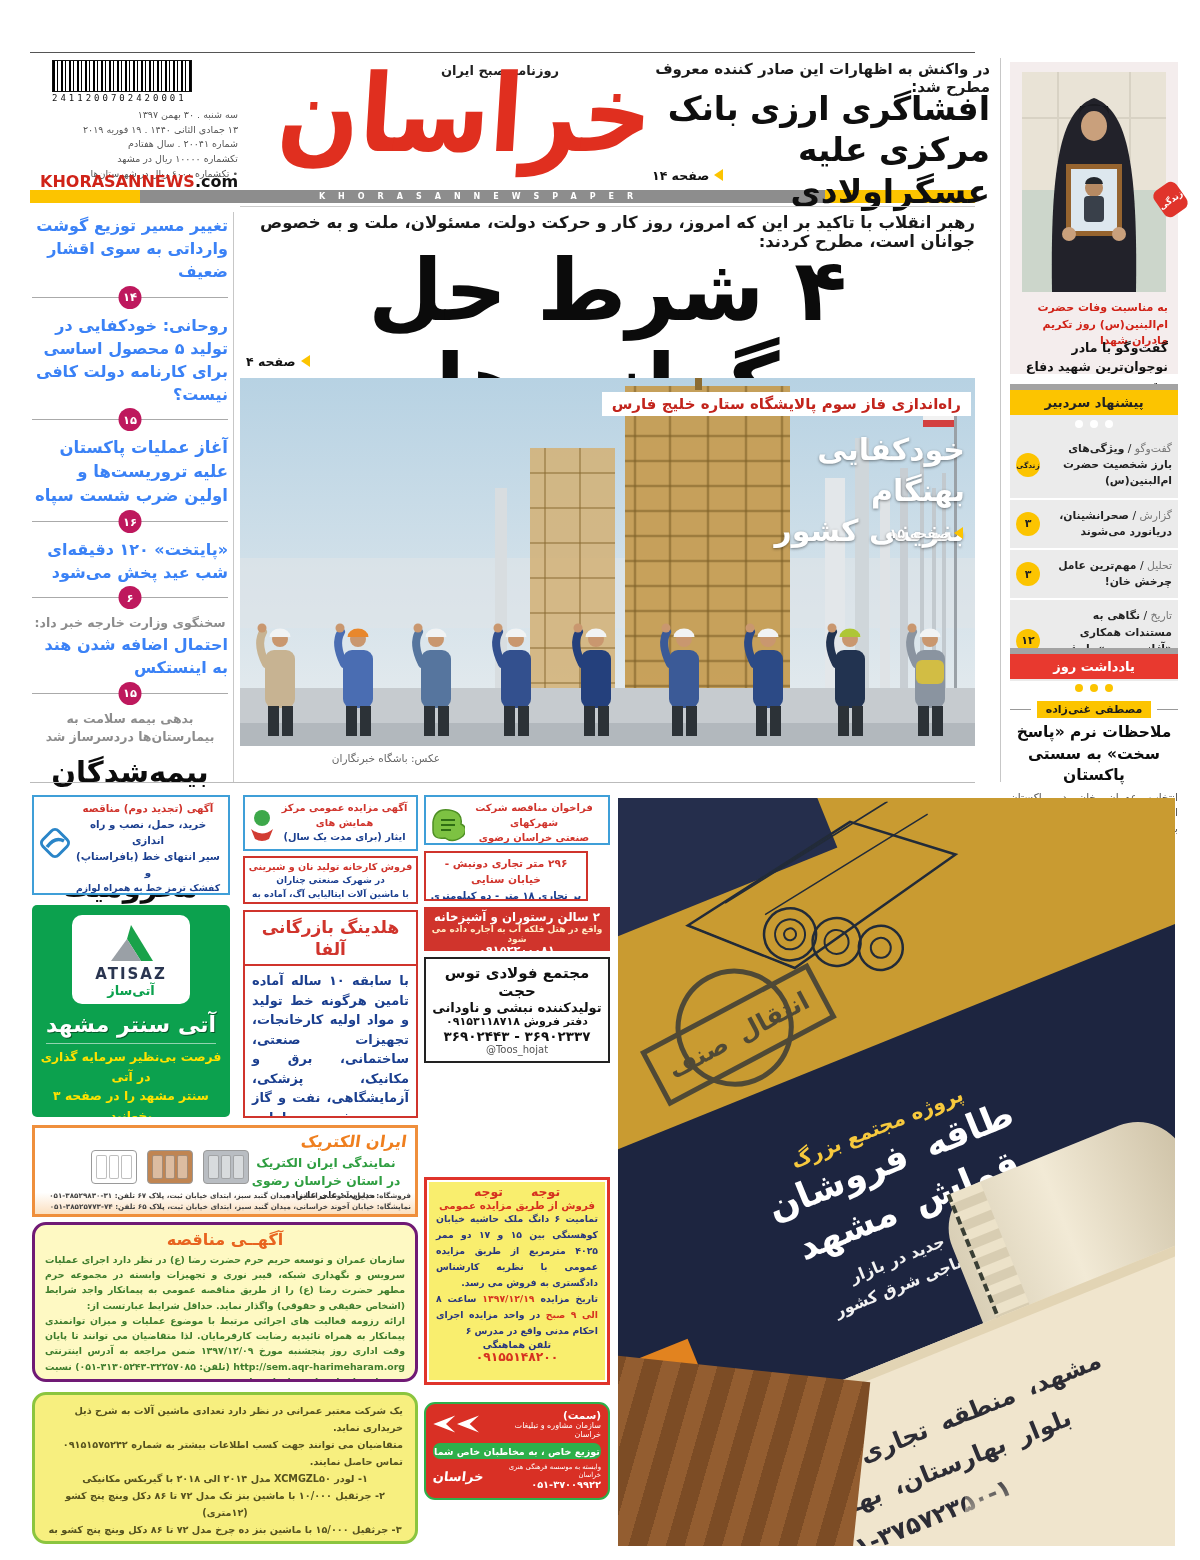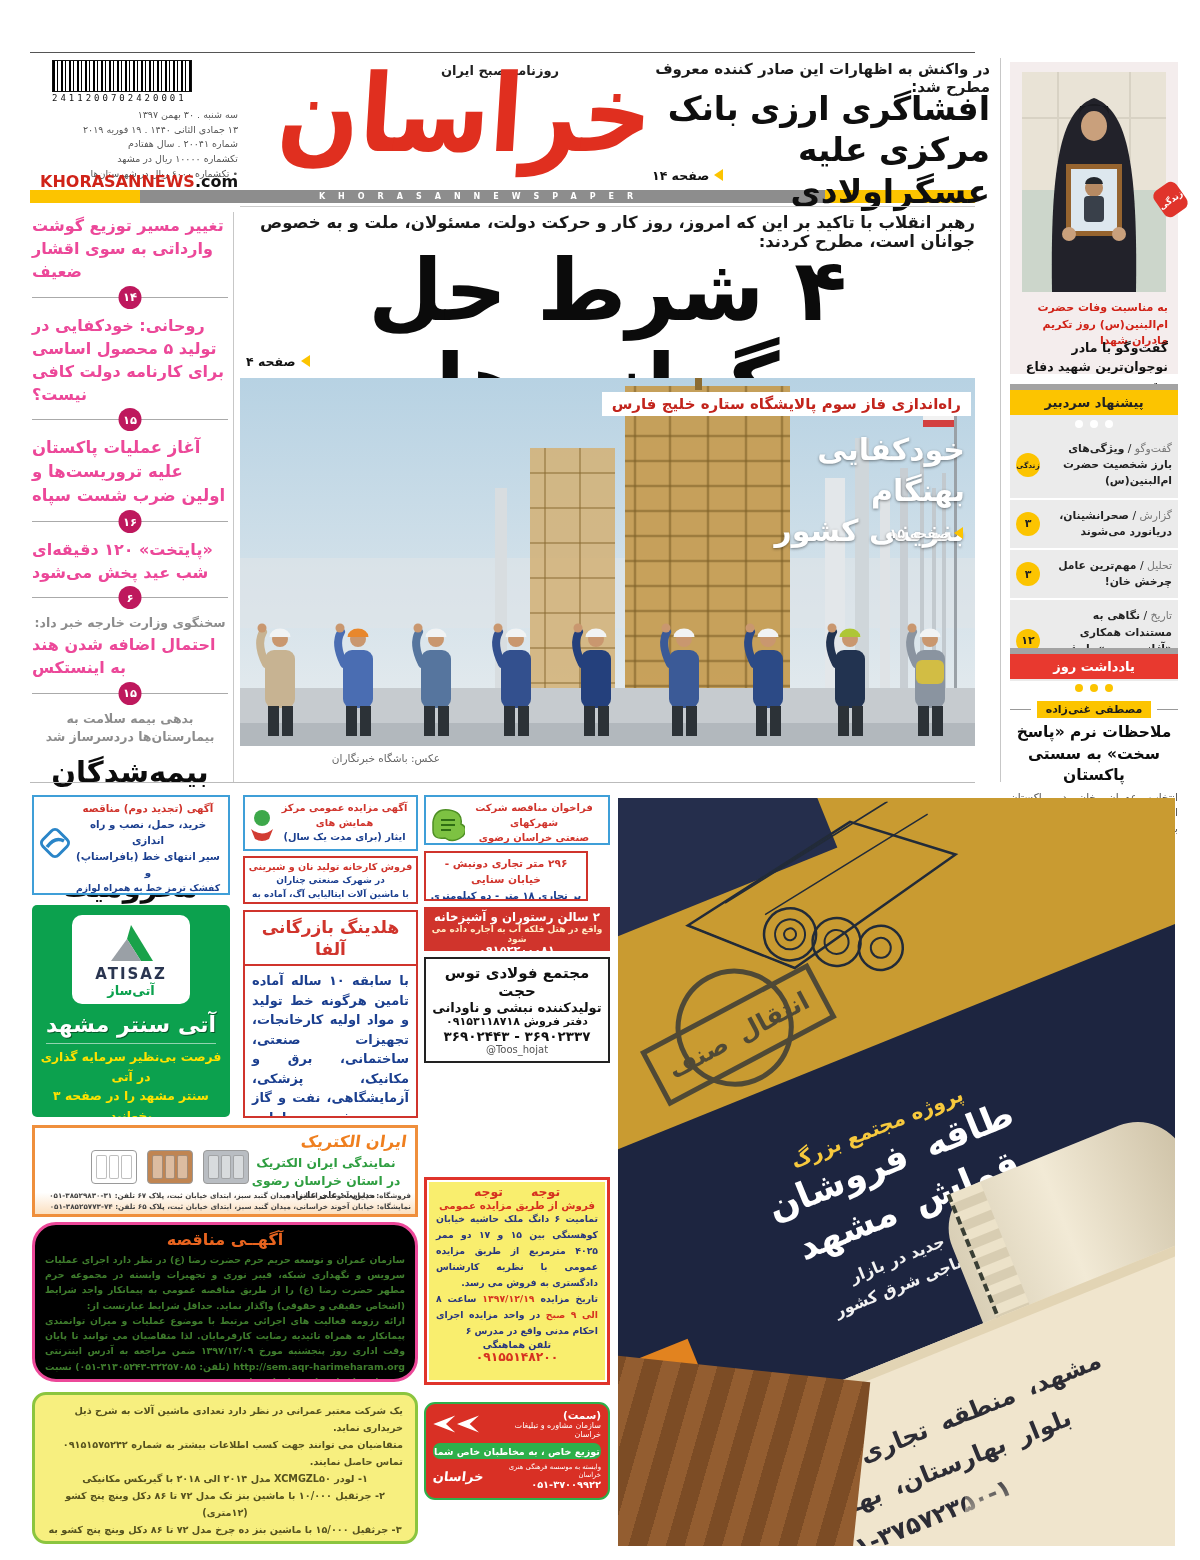--- a/index.html
+++ b/index.html
@@ -24,21 +24,21 @@
   .strip .y{background:#fcc400}
   .strip .g{background:#8d8d8d;color:#fff;font-size:8px;font-weight:700;letter-spacing:13px;display:flex;align-items:center;justify-content:center;direction:ltr}
   
   .kicker{font-weight:700;color:#1a1a1a}
   .pageref{display:inline-flex;align-items:center;gap:5px;font-weight:700;color:#111;font-size:12.5px}
   .tri{width:0;height:0;border-top:6px solid transparent;border-bottom:6px solid transparent;border-right:9px solid #fcc400}
   .top-title{font-size:33px;font-weight:900;color:#0f0f0f;line-height:1.25;text-align:right}
   .lead-title{font-size:86px;font-weight:900;color:#0b0b0b;text-align:center;line-height:1.1}
   
   .lc{width:196px;direction:rtl}
-  .lc-item{font-size:16px;font-weight:700;line-height:1.45;text-align:left;color:#ec4899}
+  .lc-item{font-size:16px;font-weight:700;line-height:1.45;text-align:right;color:#3b82f6}
   .lc-item.bold{font-size:16.5px;font-weight:900}
   .lc-kick{font-size:12.5px;color:#8d8d8d;font-weight:700;text-align:center;line-height:1.5}
   .lc-sep{position:relative;border-top:1px solid #aaa;margin:13px 0 16px}
   .badge-red{width:23px;height:23px;border-radius:50%;background:#be185d;color:#fff;font-size:11.5px;font-weight:700;display:flex;align-items:center;justify-content:center}
   .lc-sep .badge-red{position:absolute;right:50%;top:-12px;transform:translateX(50%)}
   .lc-lead-title{font-size:29px;font-weight:900;line-height:1.32;text-align:center;color:#0c0c0c;margin-top:6px}
   .src-row{display:flex;align-items:center;gap:5px;font-size:12px;font-weight:700;color:#333;margin-top:8px}
   
   .photo-kicker{display:inline-block;background:#fff;color:#c2241c;font-size:15px;font-weight:900;padding:3px 10px}
   .photo-title{font-size:30px;font-weight:900;color:#fff;line-height:1.35;text-shadow:0 1px 3px rgba(0,0,0,.45);text-align:right}
@@ -84,21 +84,21 @@
   .alfa-title{border-bottom:2px solid #d0342c;padding:4px 0;text-align:center;color:#d0342c;font-weight:900;font-size:17px;line-height:1.3}
   .alfa-body{font-size:13px;font-weight:700;color:#1b3f8f;text-align:justify;padding:5px 7px;line-height:1.5}
   .alfa-bar{background:#d0342c;color:#fff;font-size:10px;font-weight:700;text-align:center;padding:1px 0}
   .elec{border:3px solid #ef8f3c;background:linear-gradient(180deg,#fff 0 75%,#fbe0c0)}
   .elec-logo{color:#ef7f1f;font-weight:900;font-size:16px;transform:skewX(-8deg)}
   .elec-title{color:#2f9e41;font-weight:900;font-size:12.3px;line-height:1.5;text-align:center}
   .elec-man{font-size:8.6px;font-weight:700;color:#333}
   .switch{width:46px;height:34px;border:1px solid #9a9a9a;border-radius:4px;display:flex;gap:2px;padding:4px}
   .switch i{flex:1;border:1px solid rgba(0,0,0,.25);border-radius:2px;background:rgba(255,255,255,.45)}
   .elec-addr{font-size:7.2px;font-weight:700;color:#444;white-space:nowrap;line-height:1.6}
-  .greenbox{border:3px solid #ec4899;border-radius:24px;background:#000000}
+  .greenbox{border:3px solid #701a75;border-radius:14px;background:#fef9c3}
   .tender-title{color:#e8641f;font-weight:900;font-size:16px;text-align:center;margin:5px 0 3px}
   .tender-body{color:#3f7d2d;font-weight:700;font-size:9.4px;line-height:1.62;text-align:justify;padding:0 10px}
   .yellowbox{border:3px solid #8bc53f;border-radius:14px;background:#f7ef7f}
   .mach{color:#55511e;font-weight:700;font-size:9.7px;line-height:1.75}
   .small-ad-line1{font-size:10.5px;font-weight:900;text-align:center;line-height:1.5}
   .rest{background:#d0342c;color:#fff;text-align:center}
   .steel{border:2px solid #222;text-align:center;color:#111}
   .att{background:#f9ee6e;border:3px solid #e0342b;box-shadow:inset 0 0 0 2px #fff}
   .att p{font-size:9.3px;font-weight:900;color:#27357e;text-align:justify;line-height:1.72;padding:0 7px}
   .samt{background:#d93025;border:2.5px solid #2eaf4b;border-radius:11px;color:#fff;padding:5px 7px}

